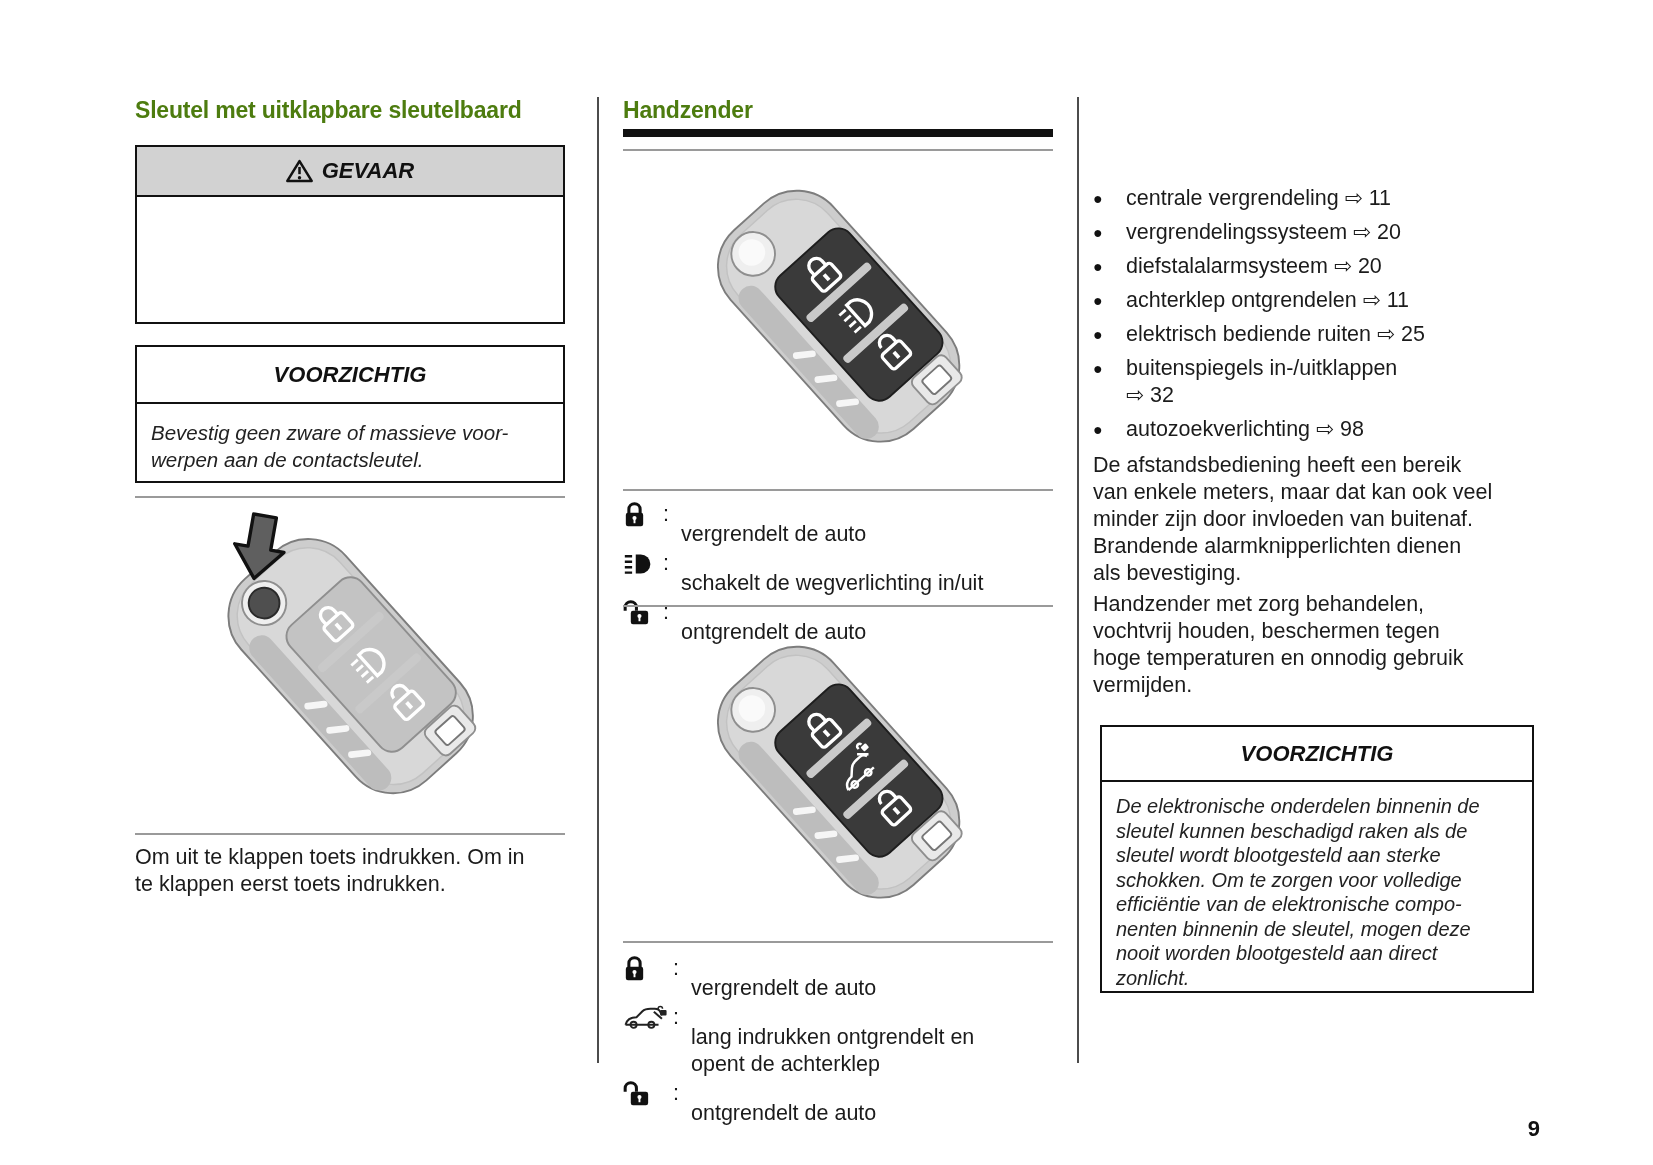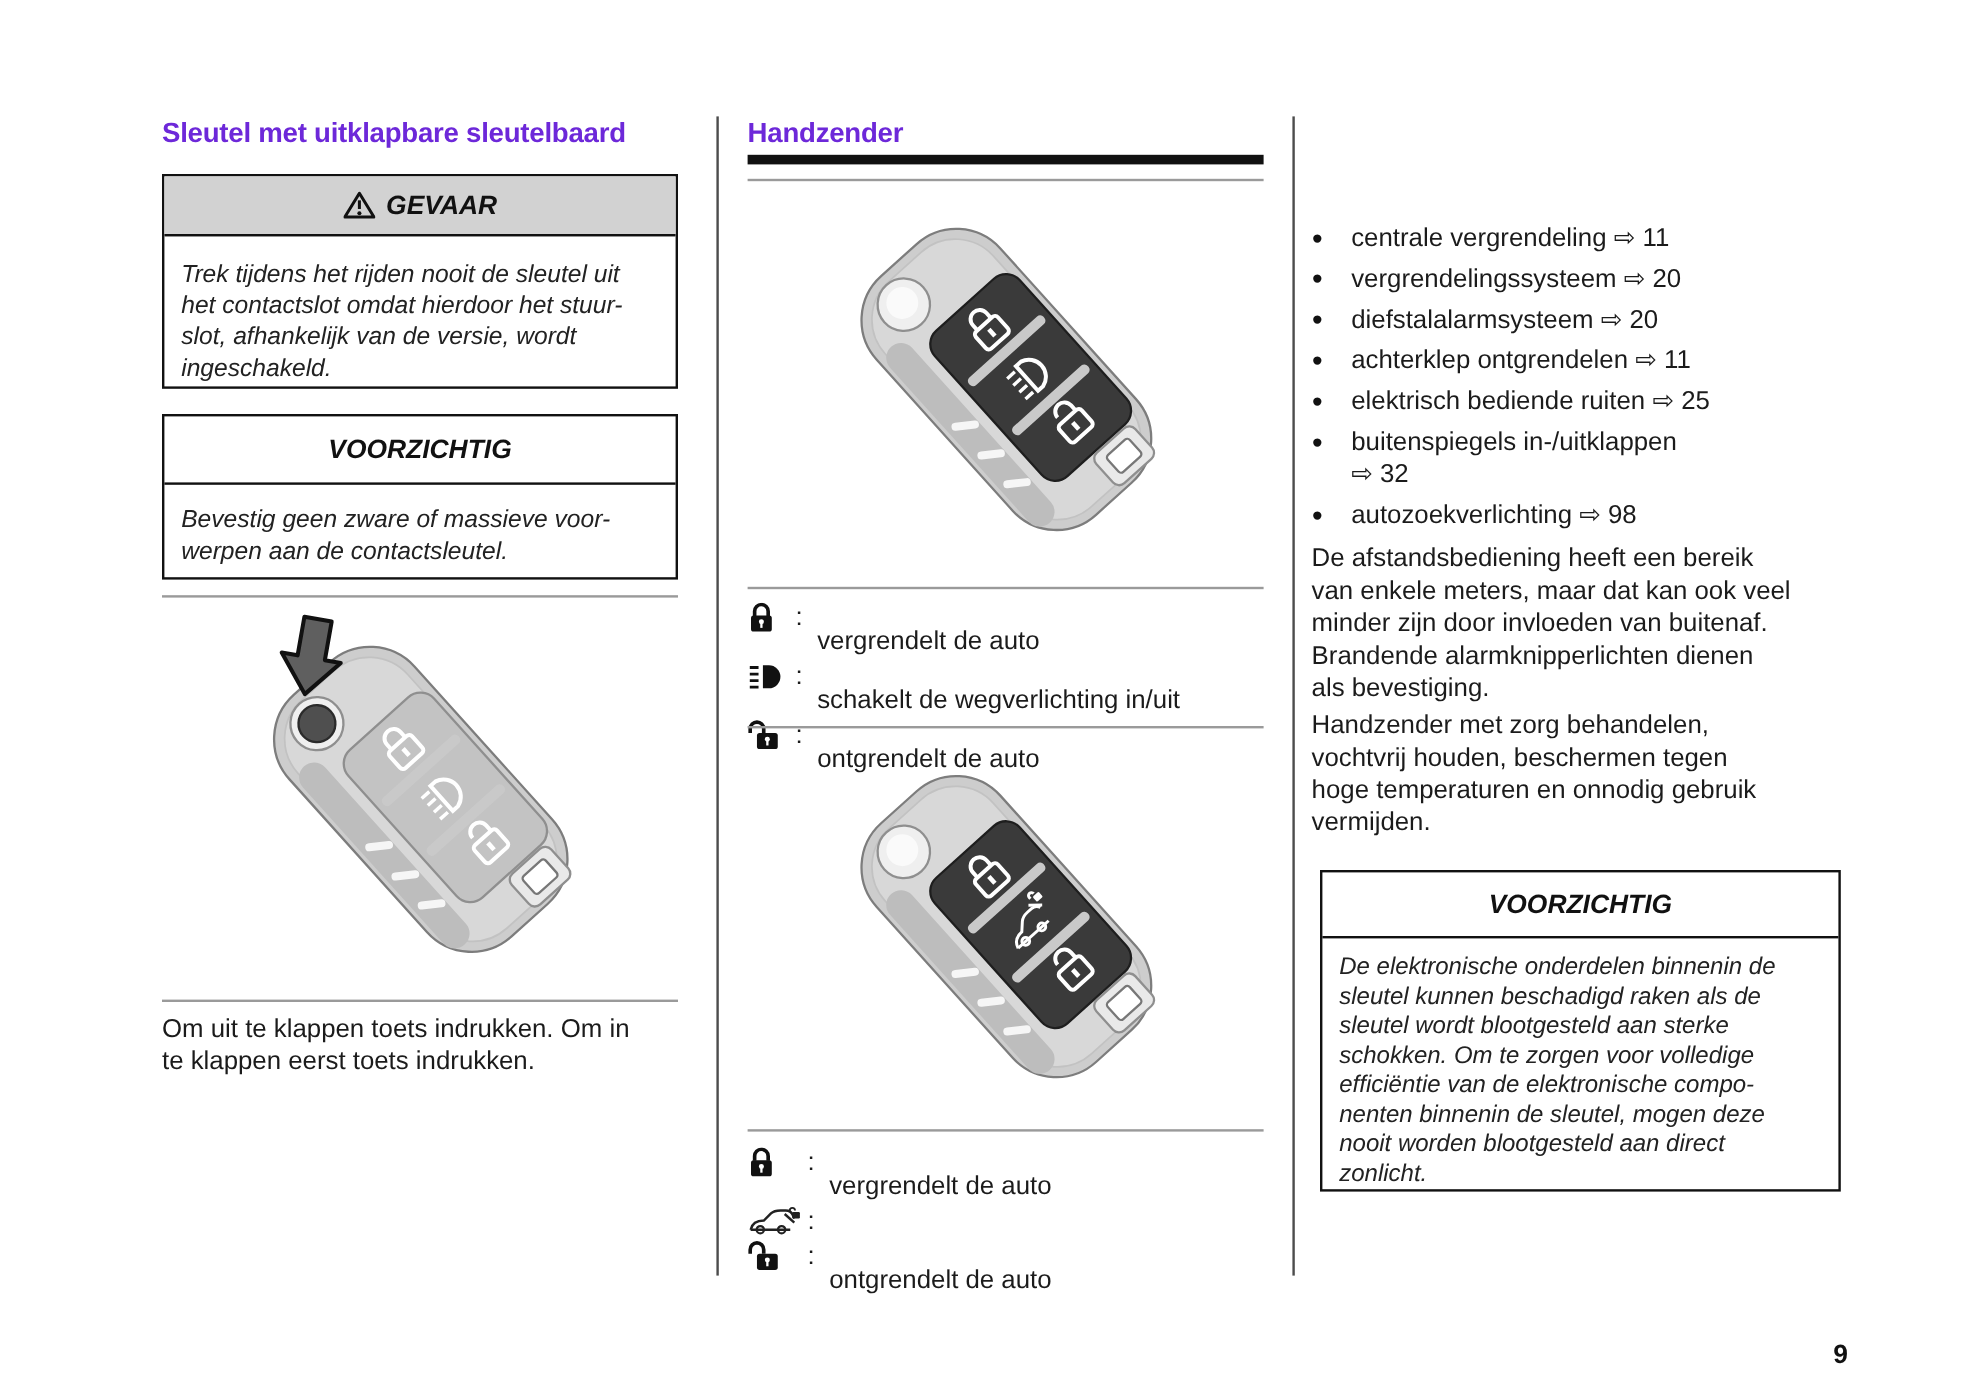--- a/index.html
+++ b/index.html
@@ -5,21 +5,21 @@
   html,body{margin:0;padding:0;background:#ffffff;}
   #page{position:relative;width:1653px;height:1165px;background:#ffffff;overflow:hidden;
         font-family:"Liberation Sans","DejaVu Sans",sans-serif;color:#1b1b1b;}
   .abs{position:absolute;}
   .pre{white-space:pre;}
   
   .vsep{position:absolute;top:97px;height:966px;width:2px;background:#4c4c4c;}
   
   .rule{position:absolute;height:2px;background:#9a9a9a;}
   
-  .colhead{font-size:23px;font-weight:bold;letter-spacing:-0.2px;color:#6d28d9;}
+  .colhead{font-size:23px;font-weight:bold;letter-spacing:-0.2px;color:#4d7c0f;}
   .headbar{position:absolute;height:8px;background:#111;}
   
   .wbox{position:absolute;border:2px solid #111;background:#fff;box-sizing:border-box;}
   .wbox .whead{display:flex;align-items:center;justify-content:center;gap:9px;
                border-bottom:2px solid #111;font-weight:bold;font-style:italic;font-size:22px;color:#111;}
   .whead.gray{background:#d2d2d2;}
   .wbody{font-style:italic;font-size:20.5px;line-height:26px;color:#222;}
   
   .bodytxt{font-size:21.5px;line-height:27px;color:#1b1b1b;}
   
@@ -106,24 +106,20 @@
 
   <div class="abs colhead" style="left:135px;top:97px;width:440px;">Sleutel met uitklapbare sleutelbaard</div>
 
   <div class="wbox" style="left:135px;top:145px;width:430px;height:179px;">
     <div class="whead gray" style="height:48px;">
       <svg width="27" height="24">
           <use href="#sym-warning"></use>
         </svg>
       <span>GEVAAR</span>
     </div>
-    <div class="wbody pre" style="padding:19px 14px 6px 14px;">Trek tijdens het rijden nooit de sleutel uit
-het contactslot omdat hierdoor het stuur-
-slot, afhankelijk van de versie, wordt
-ingeschakeld.</div>
   </div>
 
   <div class="wbox" style="left:135px;top:345px;width:430px;height:138px;">
     <div class="whead" style="height:55px;">
       <span>VOORZICHTIG</span>
     </div>
     <div class="wbody pre" style="padding:15px 10px 6px 14px;line-height:27px;">Bevestig geen zware of massieve voor-
 werpen aan de contactsleutel.</div>
   </div>
 
@@ -229,20 +225,22 @@
       <span class="lcolon">:</span>
       <span class="ltxt pre">vergrendelt de auto</span>
     </div>
     <div class="lrow">
       <span class="licon">
           <svg width="45" height="26">
             <use href="#sym-car-tailgate"></use>
           </svg>
         </span>
       <span class="lcolon">:</span>
+      <span class="ltxt pre">lang indrukken ontgrendelt en
+opent de achterklep</span>
     </div>
     <div class="lrow">
       <span class="licon">
           <svg width="26" height="26">
             <use href="#sym-lock-open"></use>
           </svg>
         </span>
       <span class="lcolon">:</span>
       <span class="ltxt pre">ontgrendelt de auto</span>
     </div>

